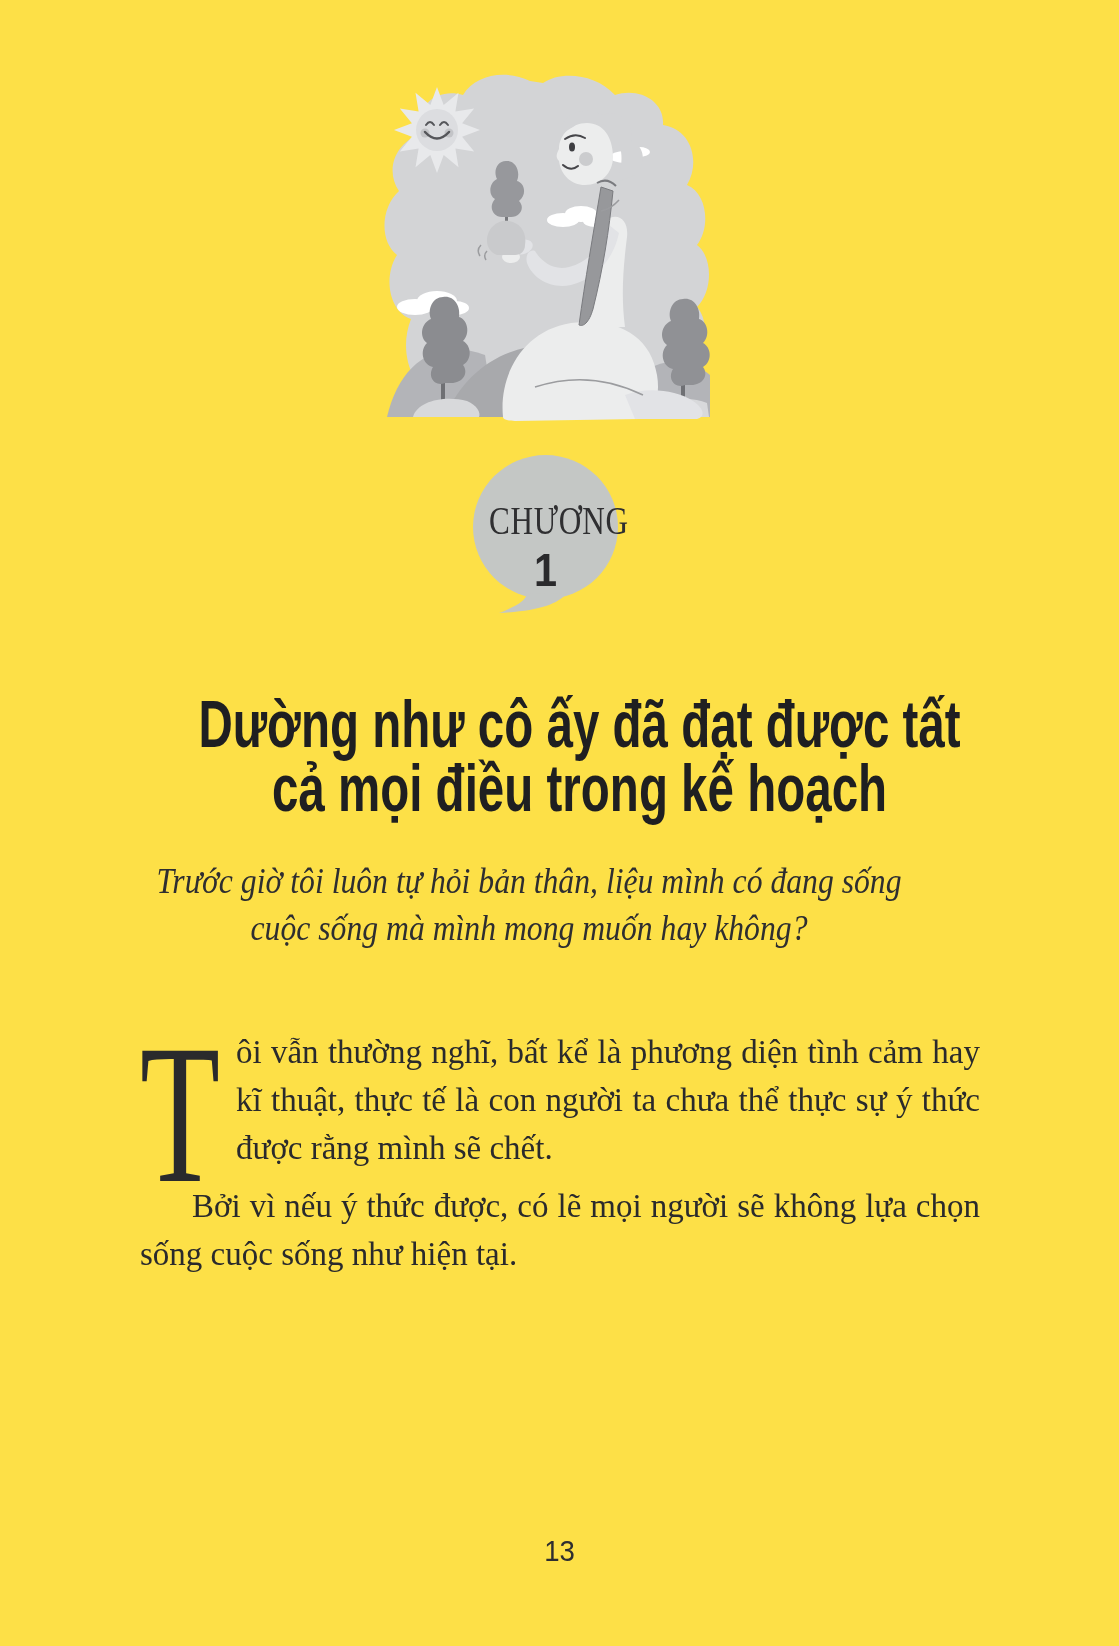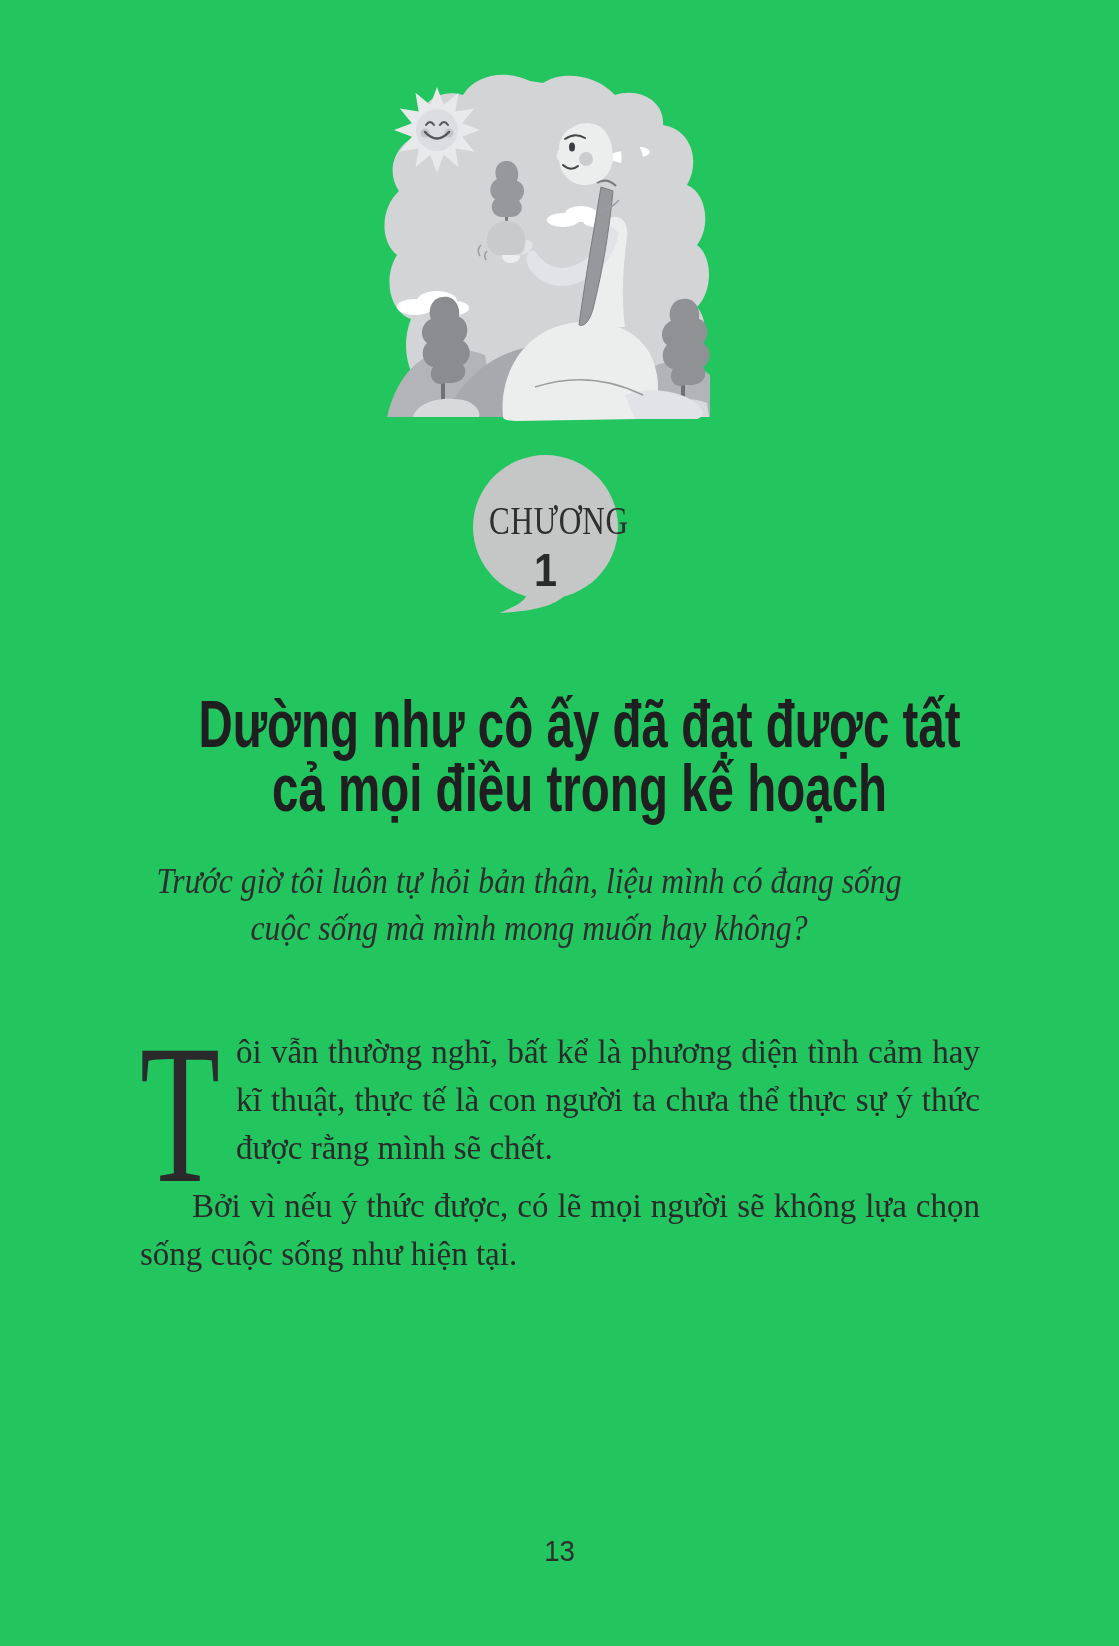--- a/index.html
+++ b/index.html
@@ -1,21 +1,21 @@
 <!DOCTYPE html>
 <html><head>
 <meta charset="utf-8">
 <style>
   * { margin:0; padding:0; box-sizing:border-box; }
   html,body { background:#888; }
   .page {
     position:relative;
     width:1119px; height:1646px;
     margin:0 auto;
-    background:#22c55e;
+    background:#fde047;
     overflow:hidden;
     font-family:"Liberation Serif","DejaVu Serif",serif;
     color:#2b2b2d;
   }
 
   
   .illustration {
     position:absolute; left:375px; top:65px;
     width:345px; height:360px;
   }

